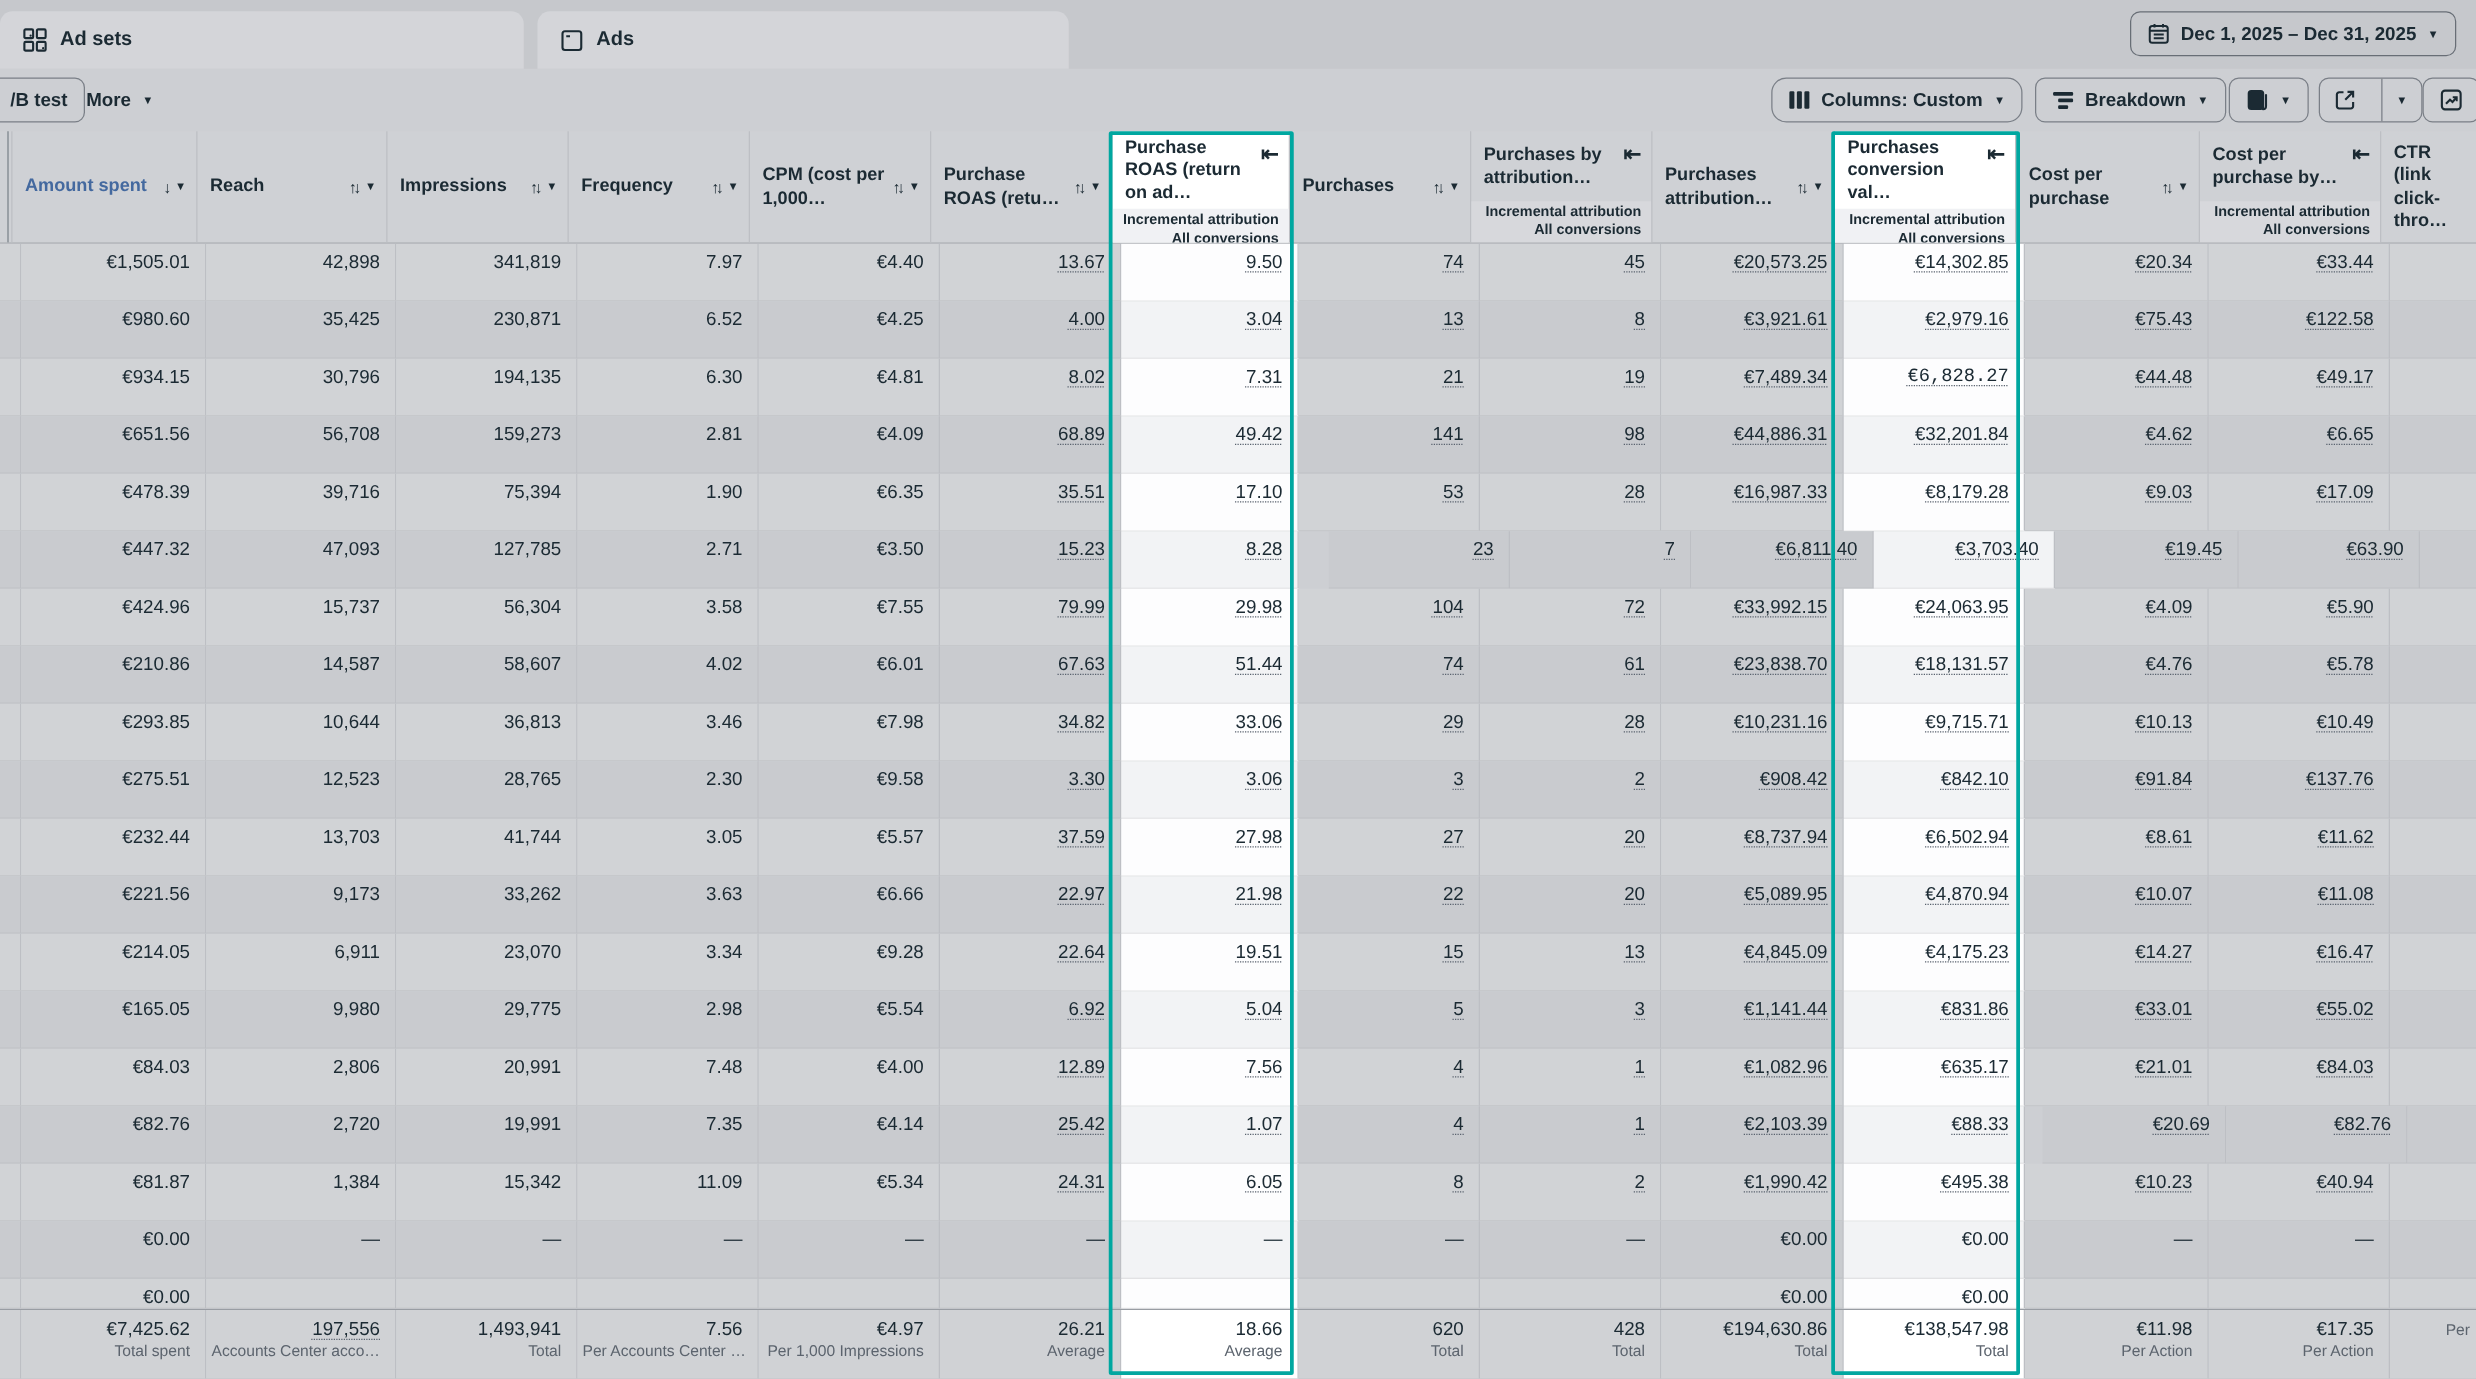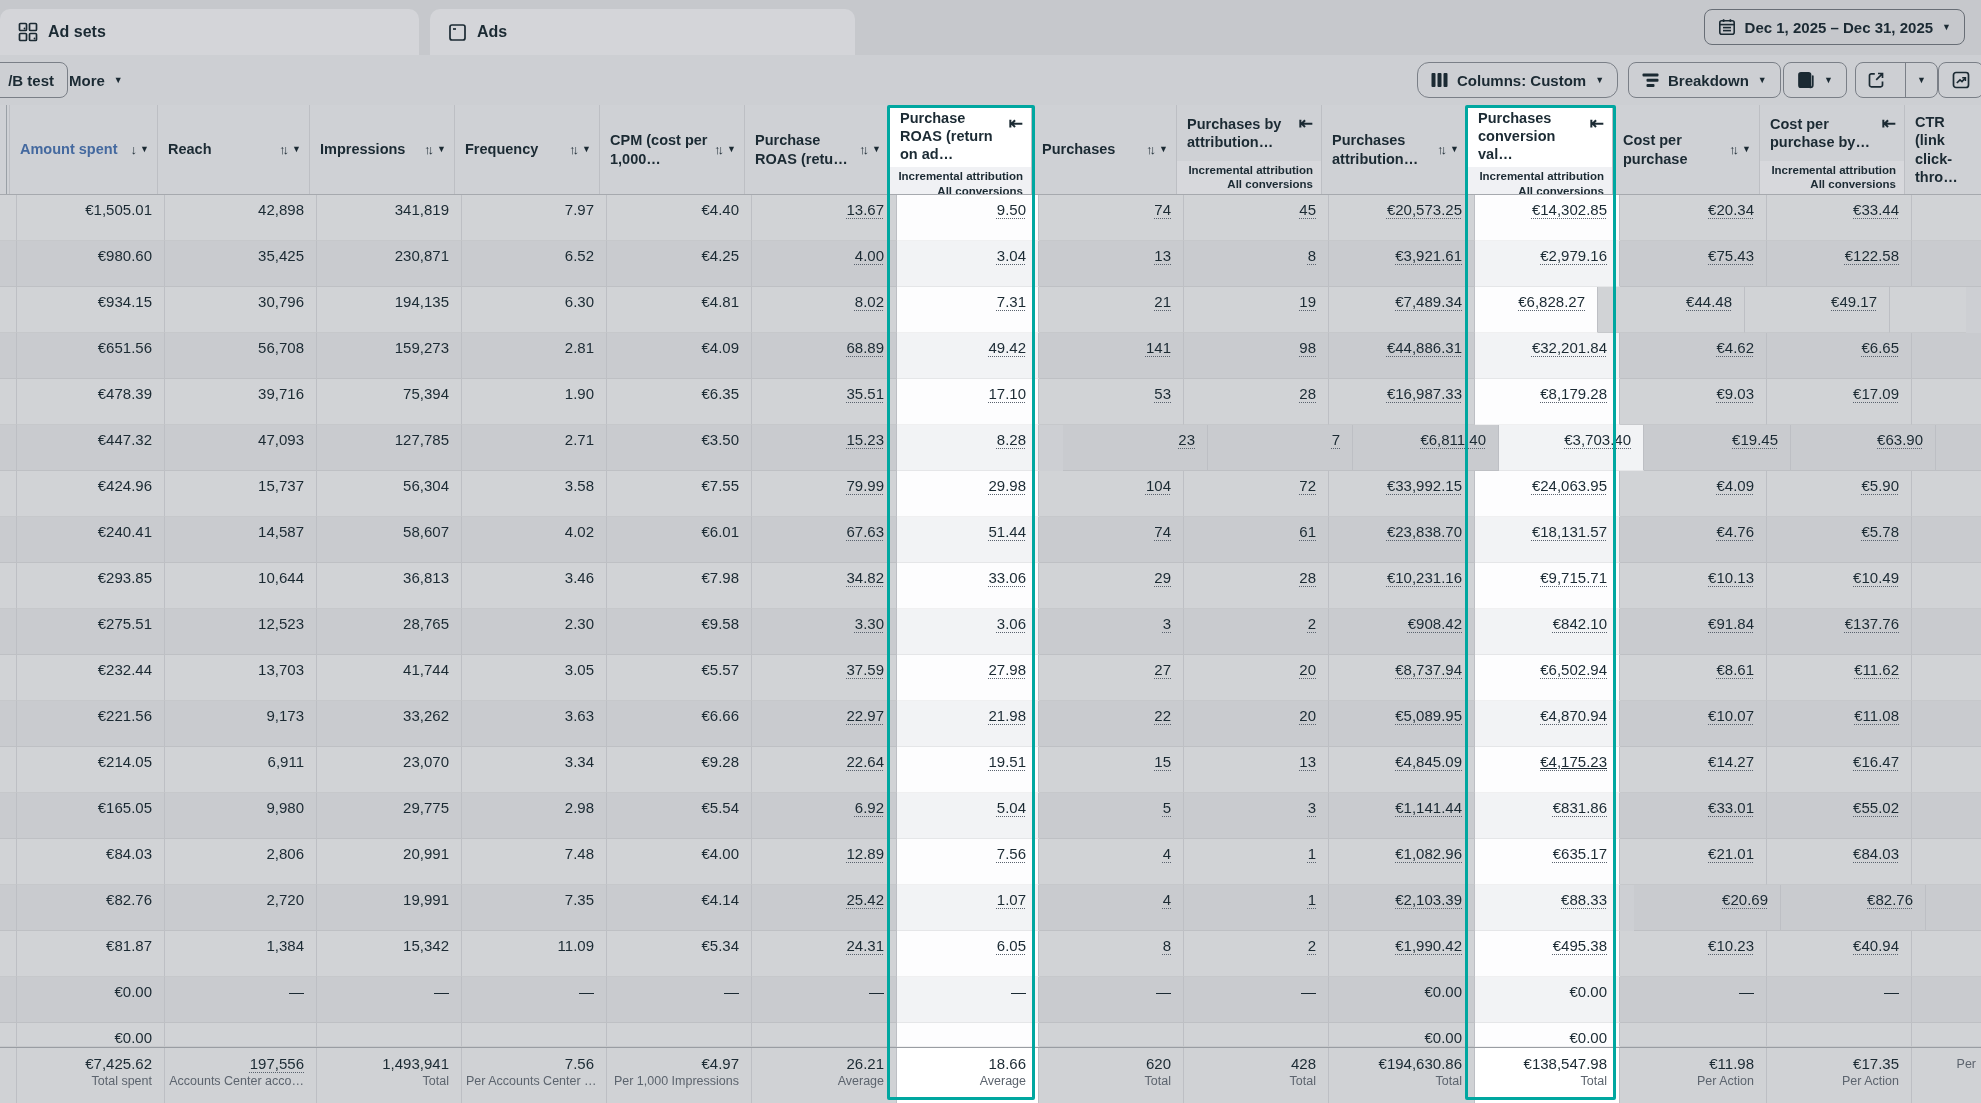--- a/index.html
+++ b/index.html
@@ -344,21 +344,21 @@
           <div class="cell" style="width: 148px;"><span>€934.15</span></div>
           <div class="cell" style="width: 152px;"><span>30,796</span></div>
           <div class="cell" style="width: 145px;"><span>194,135</span></div>
           <div class="cell" style="width: 145px;"><span>6.30</span></div>
           <div class="cell" style="width: 145px;"><span>€4.81</span></div>
           <div class="cell" style="width: 145px;"><span class="u">8.02</span></div>
           <div class="cell hl" style="width: 142px;"><span class="u">7.31</span></div>
           <div class="cell" style="width: 145px;"><span class="u">21</span></div>
           <div class="cell" style="width: 145px;"><span class="u">19</span></div>
           <div class="cell" style="width: 146px;"><span class="u">€7,489.34</span></div>
-          <div class="cell hl" style="width: 123px;"><span class="u">€6,828.27</span></div>
+          <div class="cell hl" style="width: 145px; font-family: Liberation Mono, monospace;"><span class="u">€6,828.27</span></div>
           <div class="cell" style="width: 147px;"><span class="u">€44.48</span></div>
           <div class="cell" style="width: 145px;"><span class="u">€49.17</span></div>
           <div class="cell" style="width: 76px;"><span></span></div>
         </div>
         <div class="trow drow even">
           <div class="cell sliver"></div>
           <div class="cell" style="width: 148px;"><span>€651.56</span></div>
           <div class="cell" style="width: 152px;"><span>56,708</span></div>
           <div class="cell" style="width: 145px;"><span>159,273</span></div>
           <div class="cell" style="width: 145px;"><span>2.81</span></div>
@@ -419,21 +419,21 @@
           <div class="cell" style="width: 145px;"><span class="u">104</span></div>
           <div class="cell" style="width: 145px;"><span class="u">72</span></div>
           <div class="cell" style="width: 146px;"><span class="u">€33,992.15</span></div>
           <div class="cell hl" style="width: 145px;"><span class="u">€24,063.95</span></div>
           <div class="cell" style="width: 147px;"><span class="u">€4.09</span></div>
           <div class="cell" style="width: 145px;"><span class="u">€5.90</span></div>
           <div class="cell" style="width: 76px;"><span></span></div>
         </div>
         <div class="trow drow even">
           <div class="cell sliver"></div>
-          <div class="cell" style="width: 148px;"><span>€240.41</span></div>
+          <div class="cell" style="width: 148px;"><span>€210.86</span></div>
           <div class="cell" style="width: 152px;"><span>14,587</span></div>
           <div class="cell" style="width: 145px;"><span>58,607</span></div>
           <div class="cell" style="width: 145px;"><span>4.02</span></div>
           <div class="cell" style="width: 145px;"><span>€6.01</span></div>
           <div class="cell" style="width: 145px;"><span class="u">67.63</span></div>
           <div class="cell hl" style="width: 142px;"><span class="u">51.44</span></div>
           <div class="cell" style="width: 145px;"><span class="u">74</span></div>
           <div class="cell" style="width: 145px;"><span class="u">61</span></div>
           <div class="cell" style="width: 146px;"><span class="u">€23,838.70</span></div>
           <div class="cell hl" style="width: 145px;"><span class="u">€18,131.57</span></div>
@@ -514,21 +514,21 @@
           <div class="cell" style="width: 148px;"><span>€214.05</span></div>
           <div class="cell" style="width: 152px;"><span>6,911</span></div>
           <div class="cell" style="width: 145px;"><span>23,070</span></div>
           <div class="cell" style="width: 145px;"><span>3.34</span></div>
           <div class="cell" style="width: 145px;"><span>€9.28</span></div>
           <div class="cell" style="width: 145px;"><span class="u">22.64</span></div>
           <div class="cell hl" style="width: 142px;"><span class="u">19.51</span></div>
           <div class="cell" style="width: 145px;"><span class="u">15</span></div>
           <div class="cell" style="width: 145px;"><span class="u">13</span></div>
           <div class="cell" style="width: 146px;"><span class="u">€4,845.09</span></div>
-          <div class="cell hl" style="width: 145px; text-decoration: underline;"><span class="u">€4,175.23</span></div>
+          <div class="cell hl" style="width: 145px;"><span class="u">€4,175.23</span></div>
           <div class="cell" style="width: 147px;"><span class="u">€14.27</span></div>
           <div class="cell" style="width: 145px;"><span class="u">€16.47</span></div>
           <div class="cell" style="width: 76px;"><span></span></div>
         </div>
         <div class="trow drow even">
           <div class="cell sliver"></div>
           <div class="cell" style="width: 148px;"><span>€165.05</span></div>
           <div class="cell" style="width: 152px;"><span>9,980</span></div>
           <div class="cell" style="width: 145px;"><span>29,775</span></div>
           <div class="cell" style="width: 145px;"><span>2.98</span></div>

